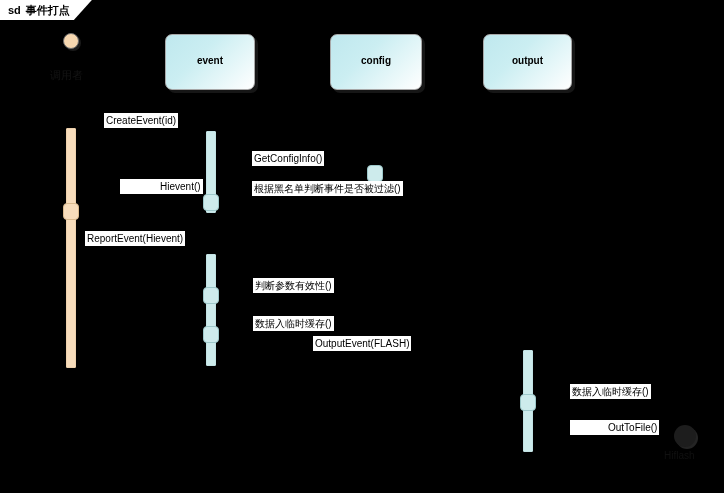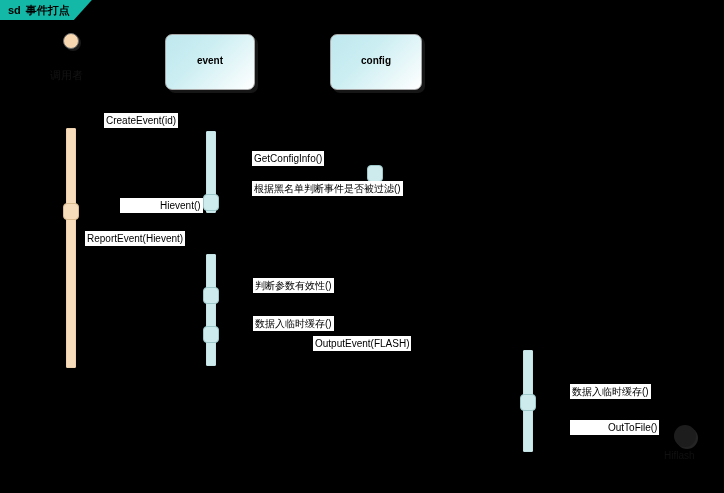--- a/index.html
+++ b/index.html
@@ -6,21 +6,21 @@
   body{
     width:724px;height:493px;background:#000;
     font-family:"Liberation Sans","DejaVu Sans",sans-serif;
     overflow:hidden;position:relative;
   }
   #canvas{position:absolute;left:0;top:0;width:724px;height:493px;}
 
   
   .frame-tab{
     position:absolute;left:0;top:0;height:20px;
-    background:#14b8a6;color:#000;
+    background:#ffffff;color:#000;
     font-size:11px;font-weight:bold;
     display:flex;align-items:center;
     padding:0 22px 0 8px;
     clip-path:polygon(0 0,100% 0,calc(100% - 18px) 100%,0 100%);
     white-space:nowrap;z-index:40;
   }
   .frame-tab .sd{margin-right:5px;}
 
   
   .participant{
@@ -104,27 +104,30 @@
   <div class="act-marker" style="left:203px;top:194px;"></div>
   <div class="lifeline" style="left:206px;top:254px;height:110px;"></div>
   <div class="act-marker" style="left:203px;top:287px;"></div>
   <div class="act-marker" style="left:203px;top:326px;"></div>
 
   <div class="participant" style="left:330px;top:34px;width:92px;height:56px;">
     <span>config</span>
   </div>
   <div class="act-marker" style="left:367px;top:165px;"></div>
 
+  <div class="participant" style="left:483px;top:34px;width:89px;height:56px;">
+    <span>output</span>
+  </div>
   <div class="lifeline" style="left:523px;top:350px;height:100px;"></div>
   <div class="act-marker" style="left:520px;top:394px;"></div>
 
   <div class="msg" style="left:104px;top:113px;">CreateEvent(id)</div>
   <div class="msg" style="left:252px;top:151px;">GetConfigInfo()</div>
   <div class="msg" style="left:252px;top:181px;">根据黑名单判断事件是否被过滤()</div>
-  <div class="msg" style="left:120px;top:198px;padding-left:40px;">Hievent()</div>
+  <div class="msg" style="left:120px;top:179px;padding-left:40px;">Hievent()</div>
   <div class="msg" style="left:85px;top:231px;">ReportEvent(Hievent)</div>
   <div class="msg" style="left:253px;top:278px;">判断参数有效性()</div>
   <div class="msg" style="left:253px;top:316px;">数据入临时缓存()</div>
   <div class="msg" style="left:313px;top:336px;">OutputEvent(FLASH)</div>
   <div class="msg" style="left:570px;top:384px;">数据入临时缓存()</div>
   <div class="msg" style="left:570px;top:420px;padding-left:38px;">OutToFile()</div>
 
   <div class="end-circle" style="left:674px;top:425px;"></div>
   <div class="end-label" style="left:664px;top:450px;">Hiflash</div>
 

